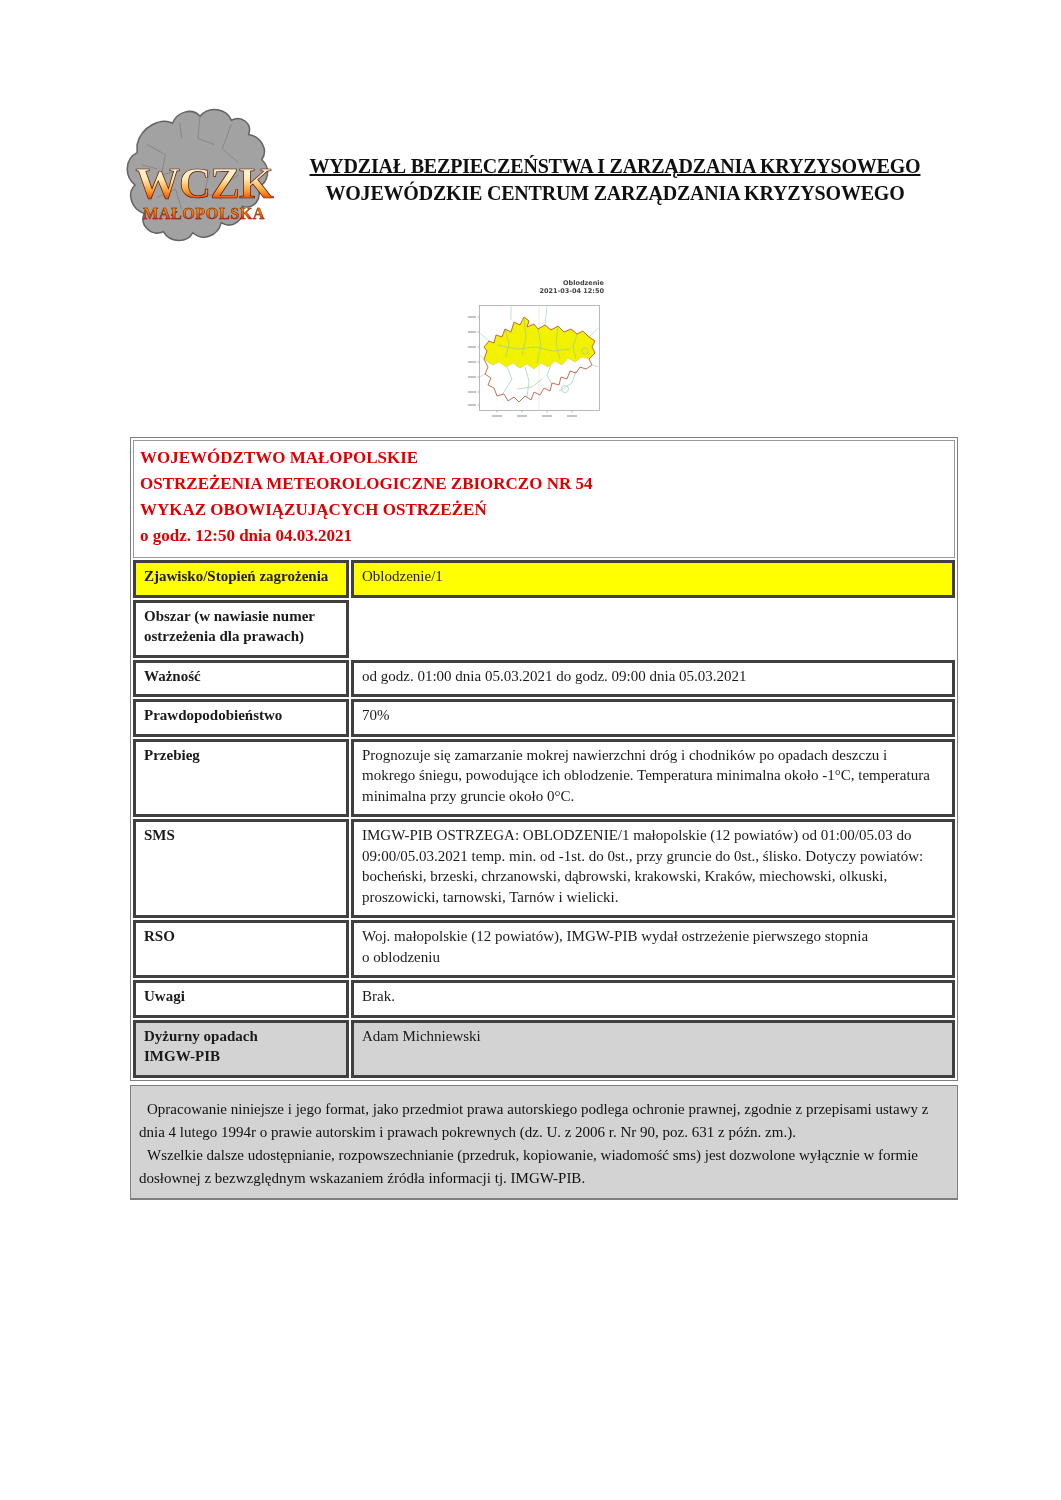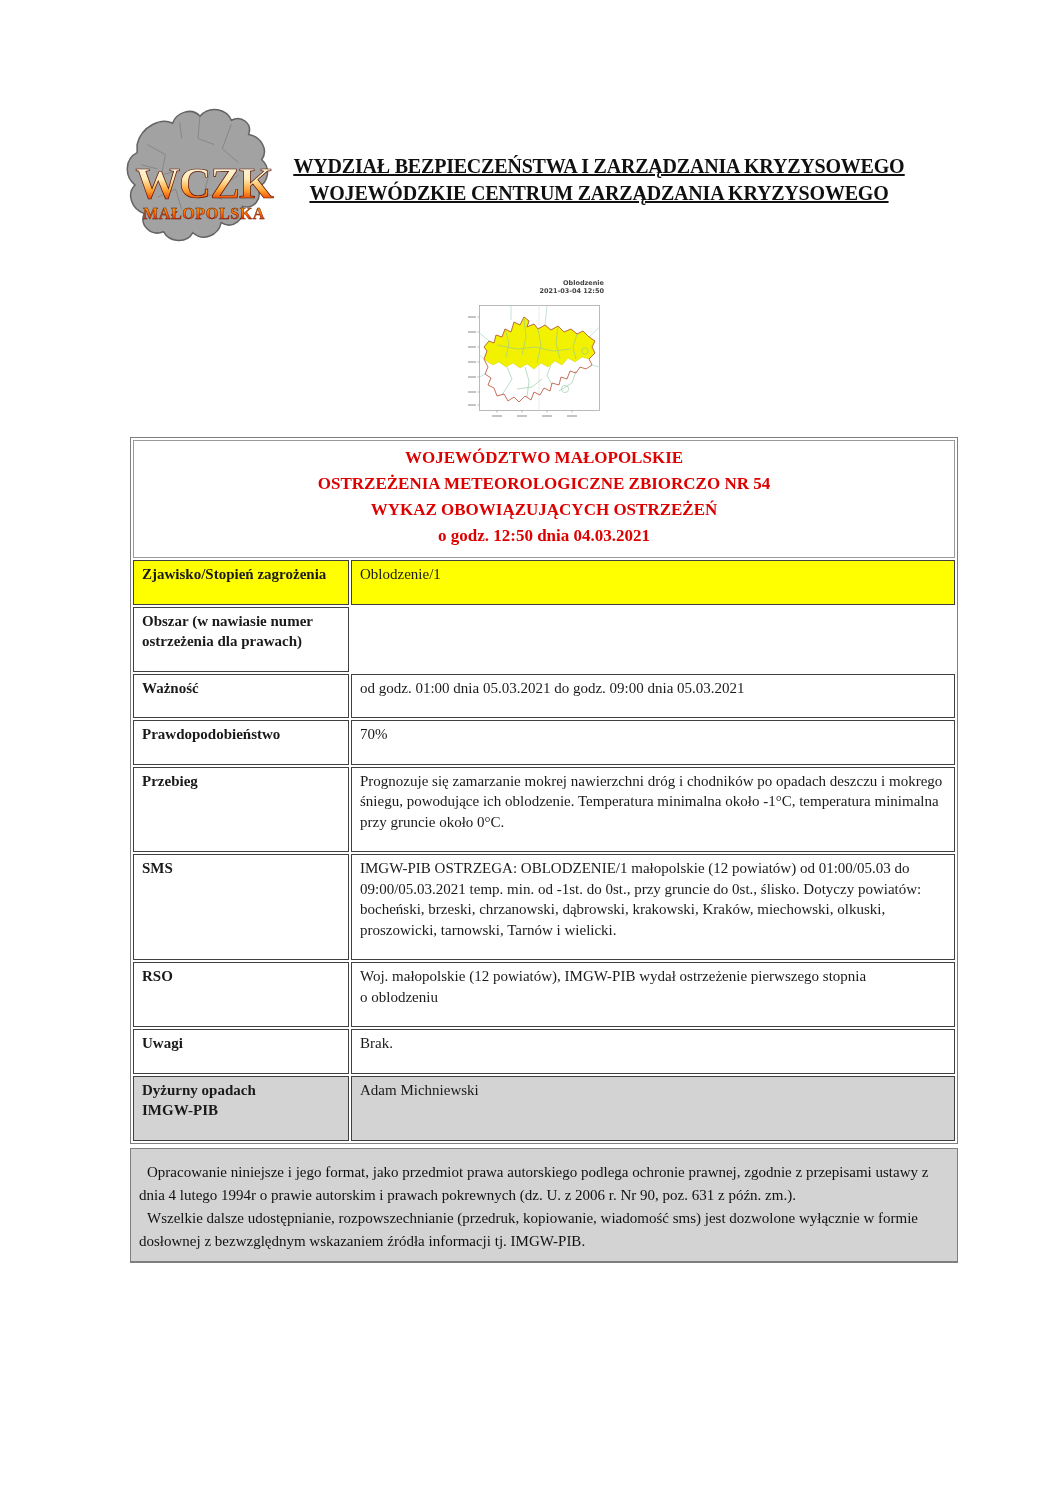--- a/index.html
+++ b/index.html
@@ -8,49 +8,49 @@
     background: #ffffff;
     font-family: "Liberation Serif", serif;
     color: #1a1a1a;
     position: relative;
     overflow: hidden;
   }
 
   
   .logo-wrap { position: absolute; left: 116px; top: 104px; width: 176px; height: 150px; text-align: center; }
   .org-header {
-    position: absolute; left: 272px; top: 153px; width: 654px;
+    position: absolute; left: 288px; top: 153px; width: 654px;
     text-align: center; font-weight: bold; font-size: 20px; line-height: 27px;
-    letter-spacing: -0.2px; color: #101010; white-space: nowrap; text-decoration: underline;
+    letter-spacing: -0.2px; color: #101010; white-space: nowrap;
   }
   .org-header .u { text-decoration: underline; }
 
   
   .map-fig { position: absolute; left: 458px; top: 280px; width: 146px; text-align: right; }
   .map-title {
     font-family: "DejaVu Sans", sans-serif;
     font-size: 6.5px; line-height: 7.5px; color: #444; font-weight: bold;
   }
   .map-fig svg { margin-top: 10px; }
 
   
   .doc-col { position: absolute; left: 130px; top: 437px; width: 828px; }
   .wtable {
     border: 1px solid #7f7f7f; background: #ffffff;
     padding: 2px; display: flex; flex-direction: column; gap: 2px;
     box-sizing: border-box;
   }
   .wtable-title {
     border: 1px solid #9a9a9a; padding: 4px 6px 8px 6px;
-    text-align: center; font-weight: bold; font-size: 17px; line-height: 26px;
+    font-weight: bold; font-size: 17px; line-height: 26px;
     color: #dd0000;
   }
   .wrow { display: flex; gap: 2px; }
   .cell {
-    border: 1px solid #404040; padding: 3px 8px 19px 8px;
+    border: 3px solid #404040; padding: 3px 8px 8px 8px;
     font-size: 15px; line-height: 20.5px; background: #ffffff;
     white-space: pre-line; box-sizing: border-box;
   }
   .cell.label { width: 216px; flex: 0 0 216px; font-weight: bold; }
   .cell.value { flex: 1 1 auto; }
   .wrow.row-yellow .cell { background: #ffff00; }
   .wrow.row-gray .cell { background: #d3d3d3; }
 
   
   .copyright {

